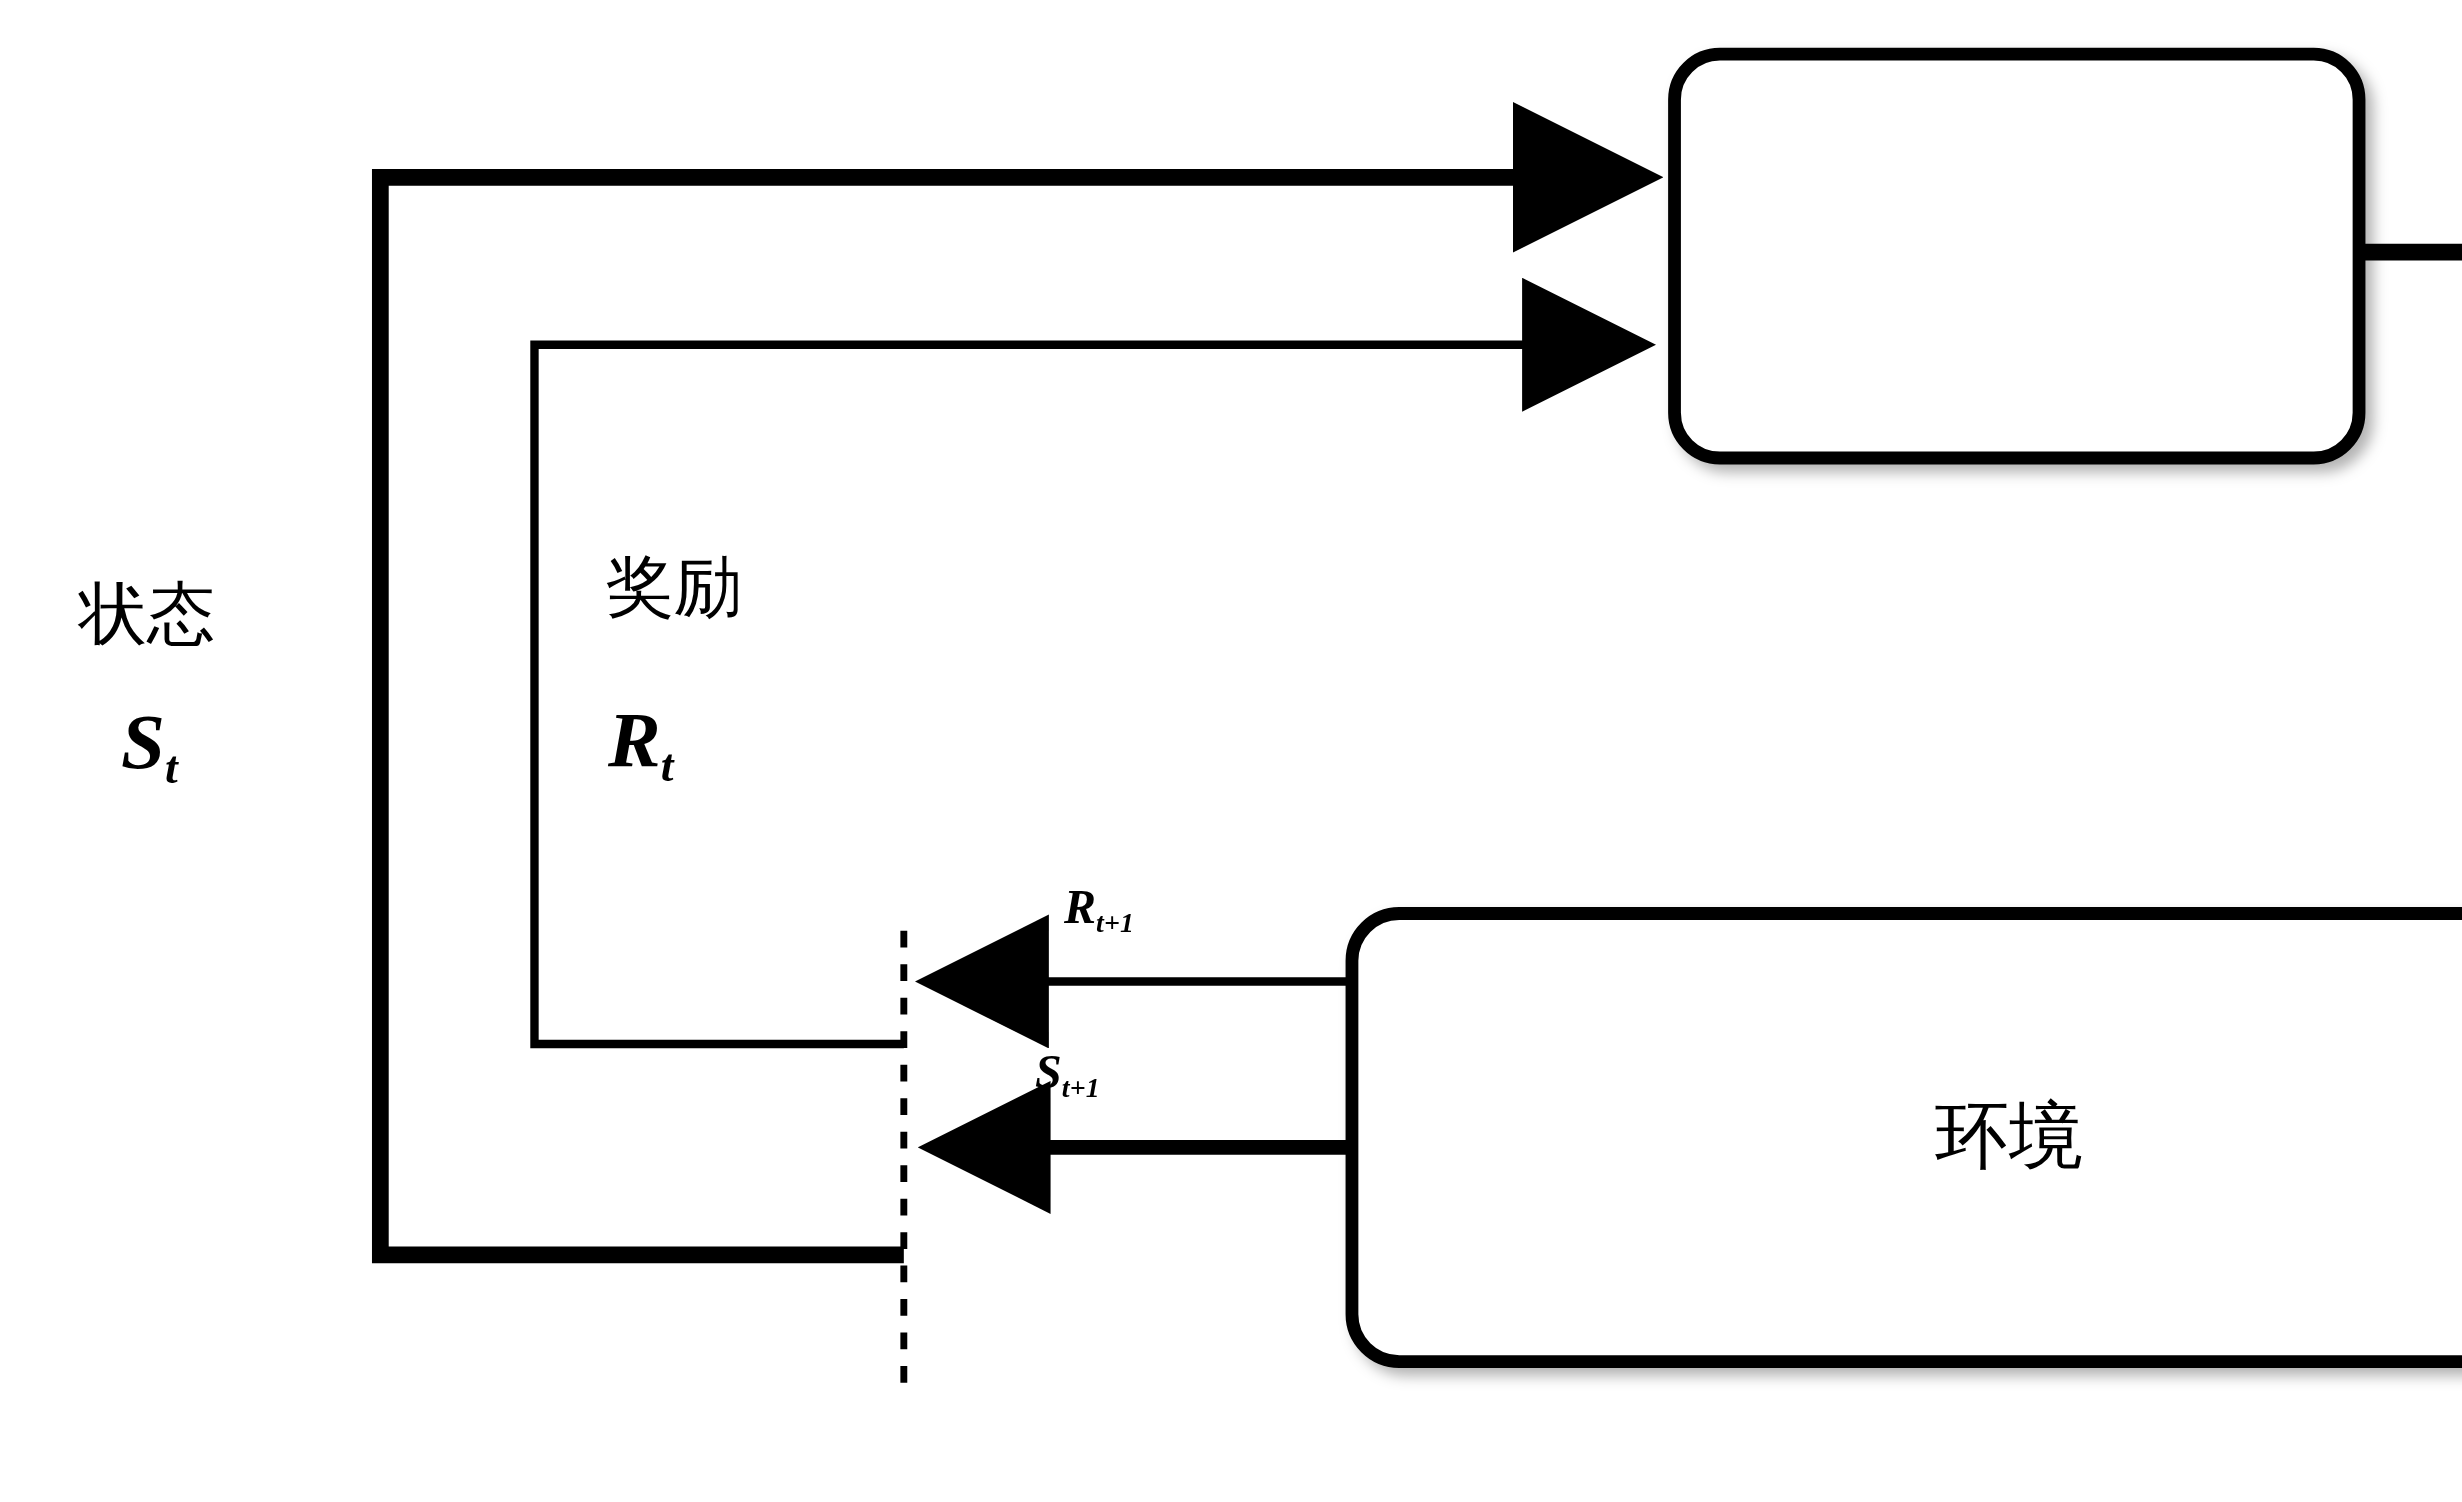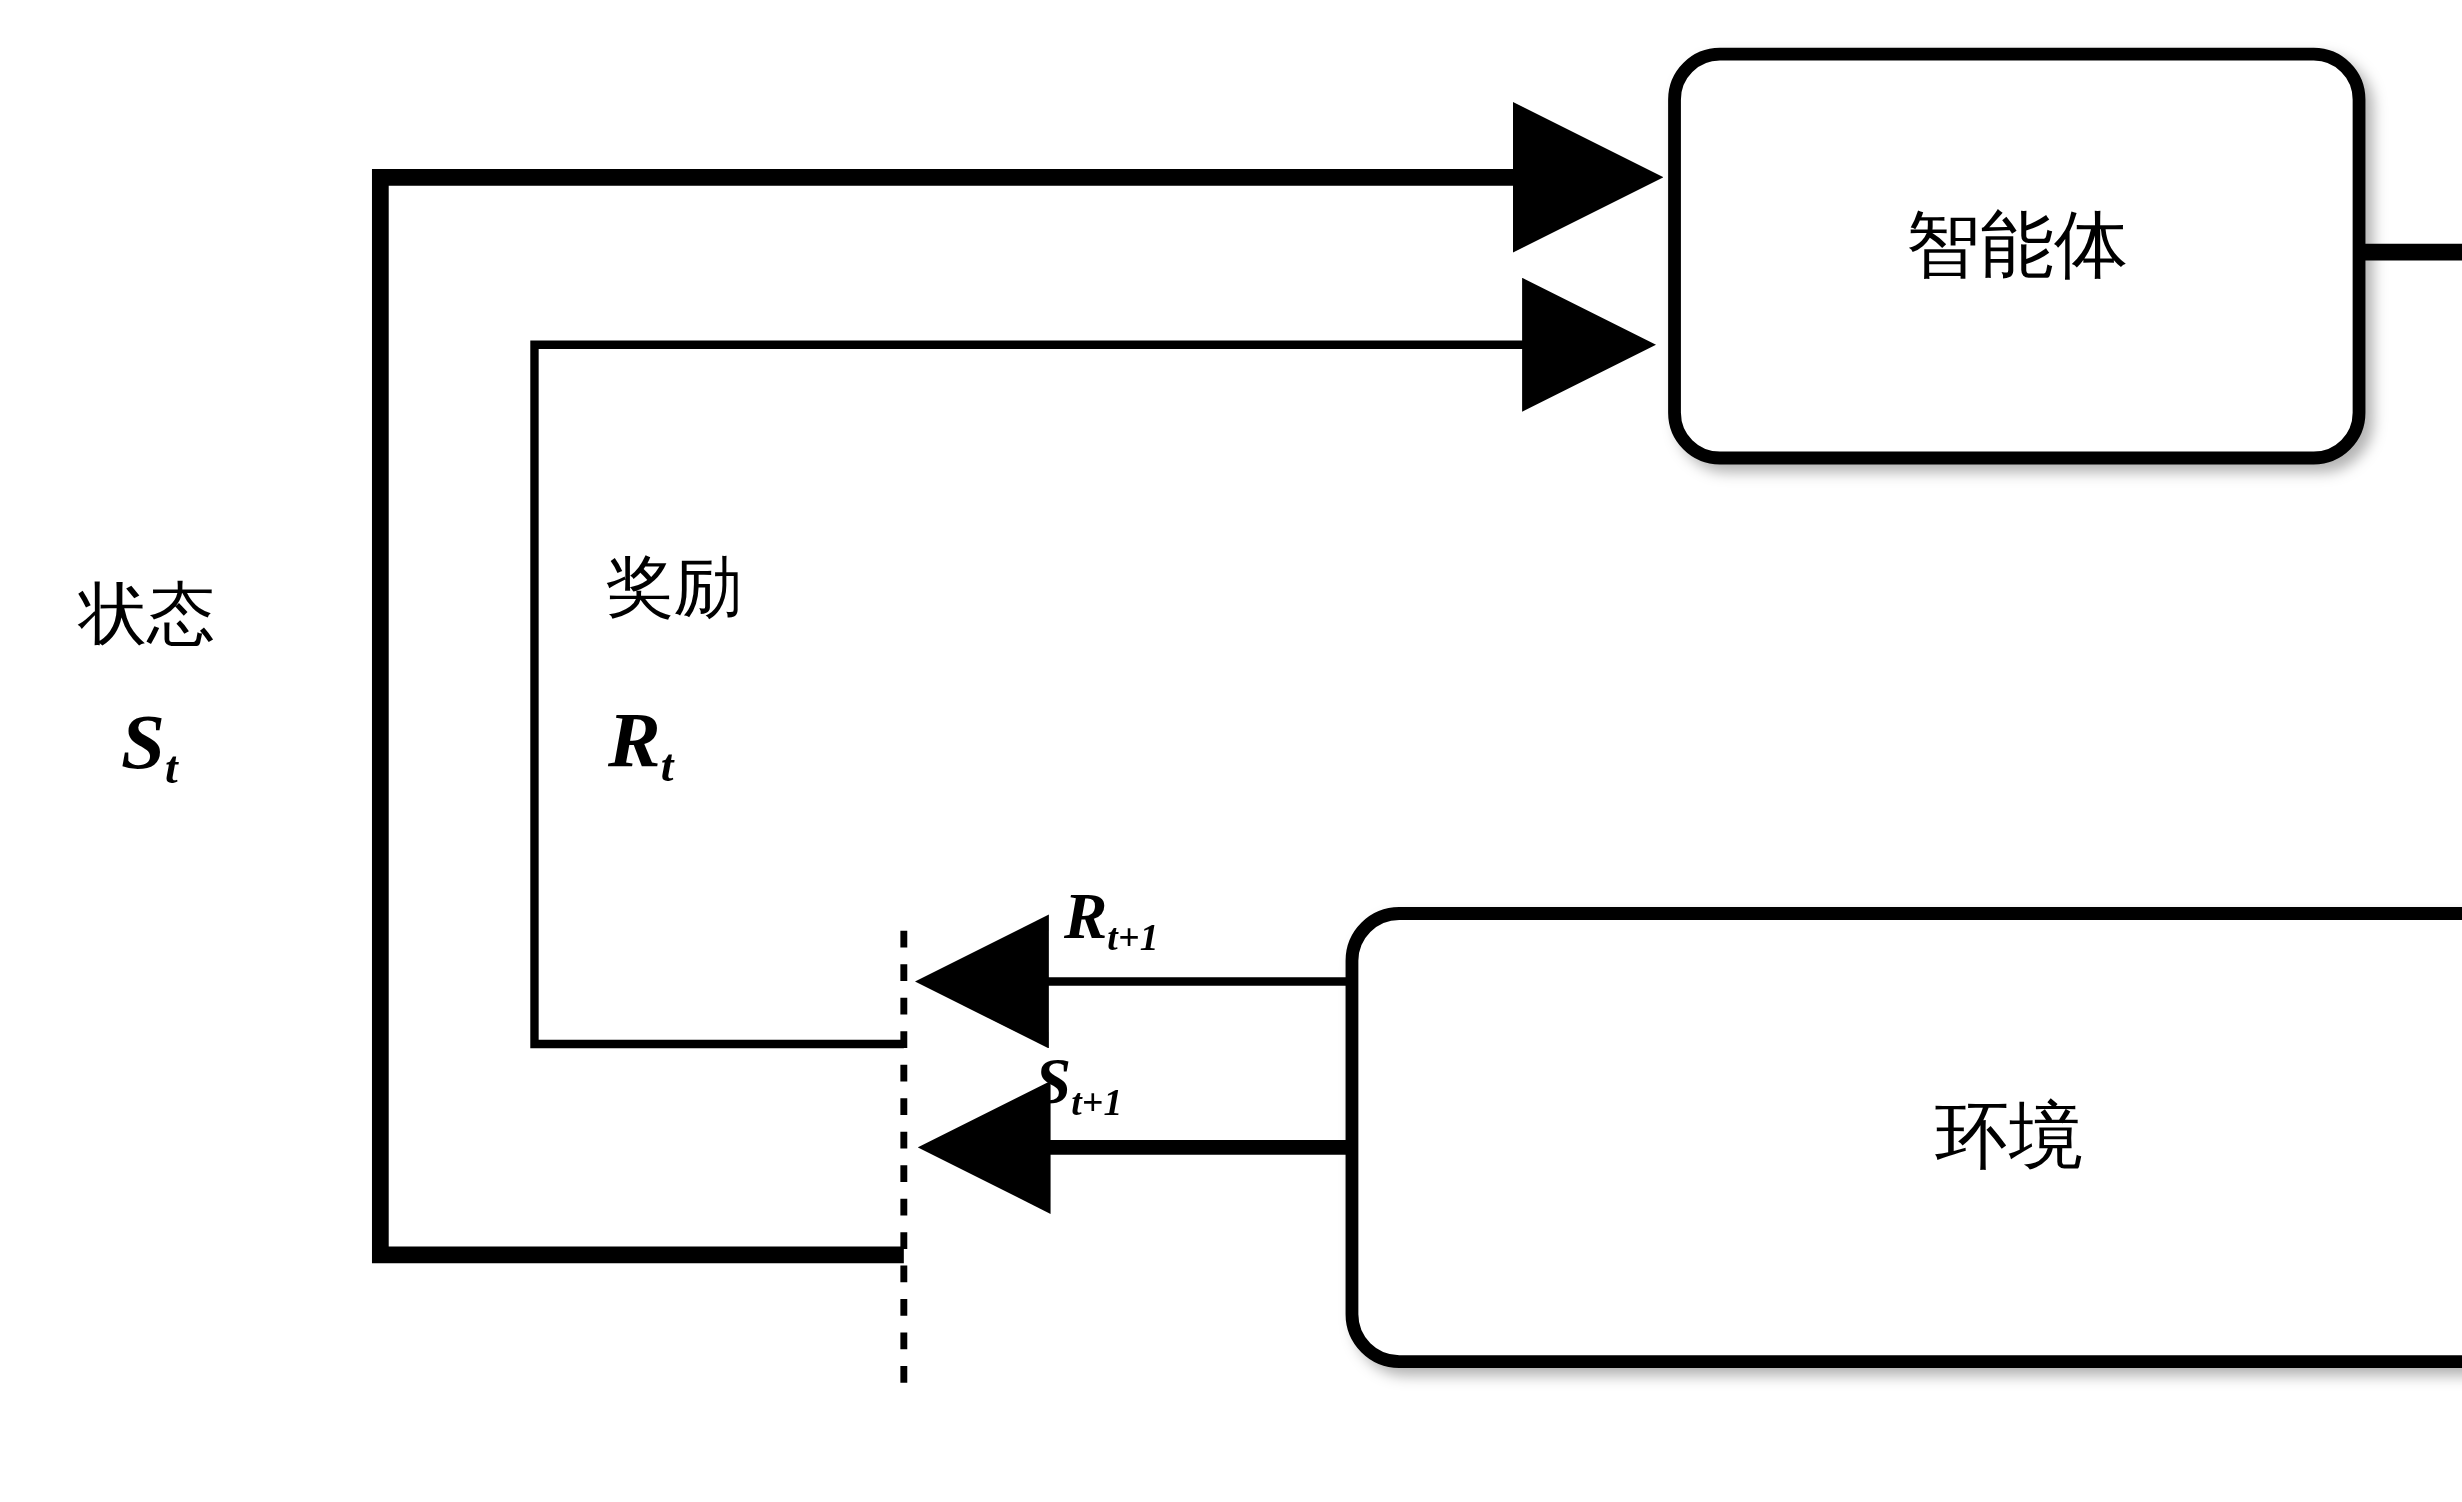--- a/index.html
+++ b/index.html
@@ -11,21 +11,21 @@
   .lbl{position:absolute;color:#000;white-space:nowrap;line-height:1.05;}
 
   
   .cjk{font-family:"Liberation Serif","DejaVu Serif",serif;font-weight:400;}
   .box-title{font-size:74px;}
   .side-word{font-size:68px;}
 
   
   .math{font-style:italic;font-family:"Liberation Serif","DejaVu Serif",serif;}
   .math-big{font-size:79px;font-weight:700;margin-top:14px;}
-  .math-mid{font-size:65px;font-weight:600;}
+  .math-mid{font-size:48px;font-weight:600;}
   .sub{font-size:0.58em;font-style:italic;vertical-align:-0.32em;letter-spacing:0.2px;}
 </style>
 </head>
 <body>
 
 <div id="stage">
 
   <svg class="diagram" viewBox="0 0 8000 3050" xmlns="http://www.w3.org/2000/svg">
 
     <defs>
@@ -54,21 +54,20 @@
 
     <path d="M 4790 512 L 7240 512 L 7240 2345 L 5560 2345" fill="none" stroke="#000000" stroke-width="34" stroke-linecap="butt" stroke-linejoin="miter" marker-end="url(#headThick)"></path>
 
     <path d="M 2745 1993 L 1900 1993" fill="none" stroke="#000000" stroke-width="17" stroke-linecap="butt" marker-end="url(#headThin)"></path>
 
     <path d="M 2745 2330 L 1905 2330" fill="none" stroke="#000000" stroke-width="30" stroke-linecap="butt" marker-end="url(#headThick)"></path>
 
     <line x1="1835" y1="1890" x2="1835" y2="2825" stroke="#000000" stroke-width="14" stroke-dasharray="34 34" stroke-linecap="butt"></line>
   </svg>
 
-  <div class="lbl cjk box-title" style="left:1906px;top:207px;">智能体</div>
 
   <div class="lbl cjk box-title" style="left:1935px;top:1098px;">环境</div>
 
   <div class="lbl cjk side-word" style="left:79px;top:552px;margin-top:27px;">状态</div>
 
   <div class="lbl math math-big" style="left:121px;top:687px;">
     <span>S</span><span class="sub">t</span>
   </div>
 
   <div class="lbl cjk side-word" style="left:606px;top:552px;">奖励</div>

